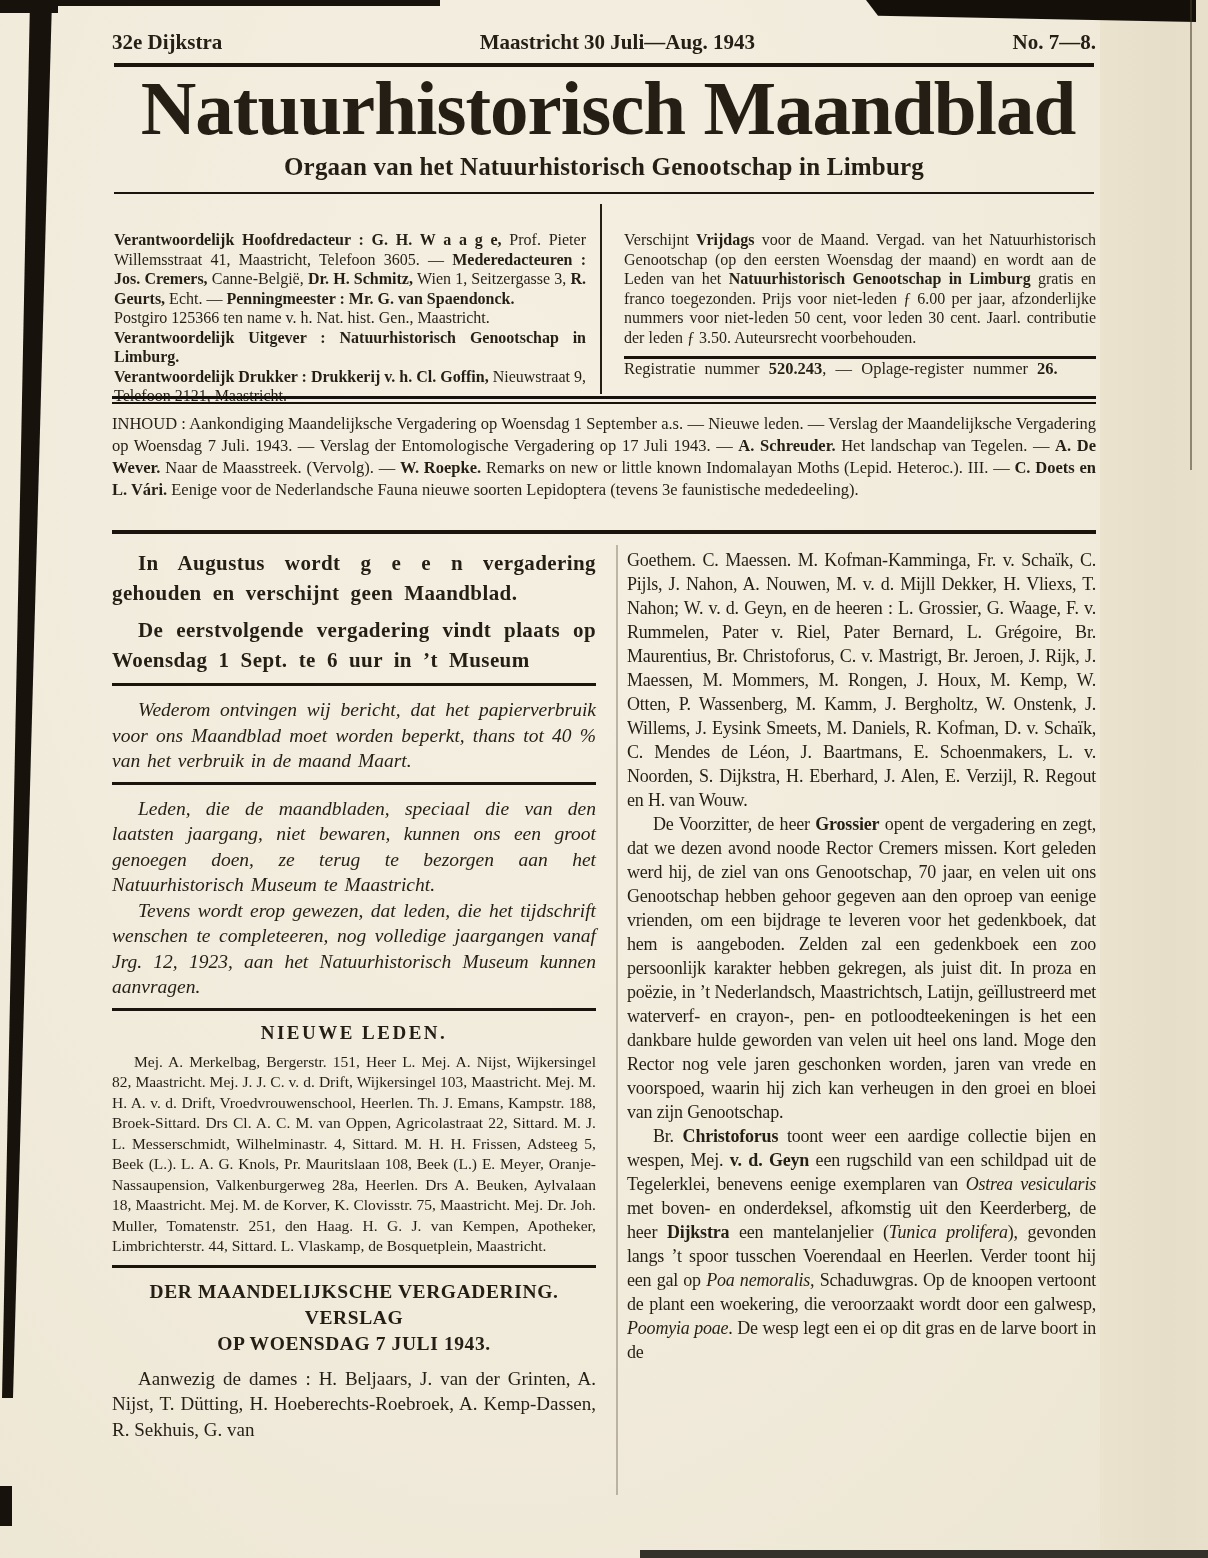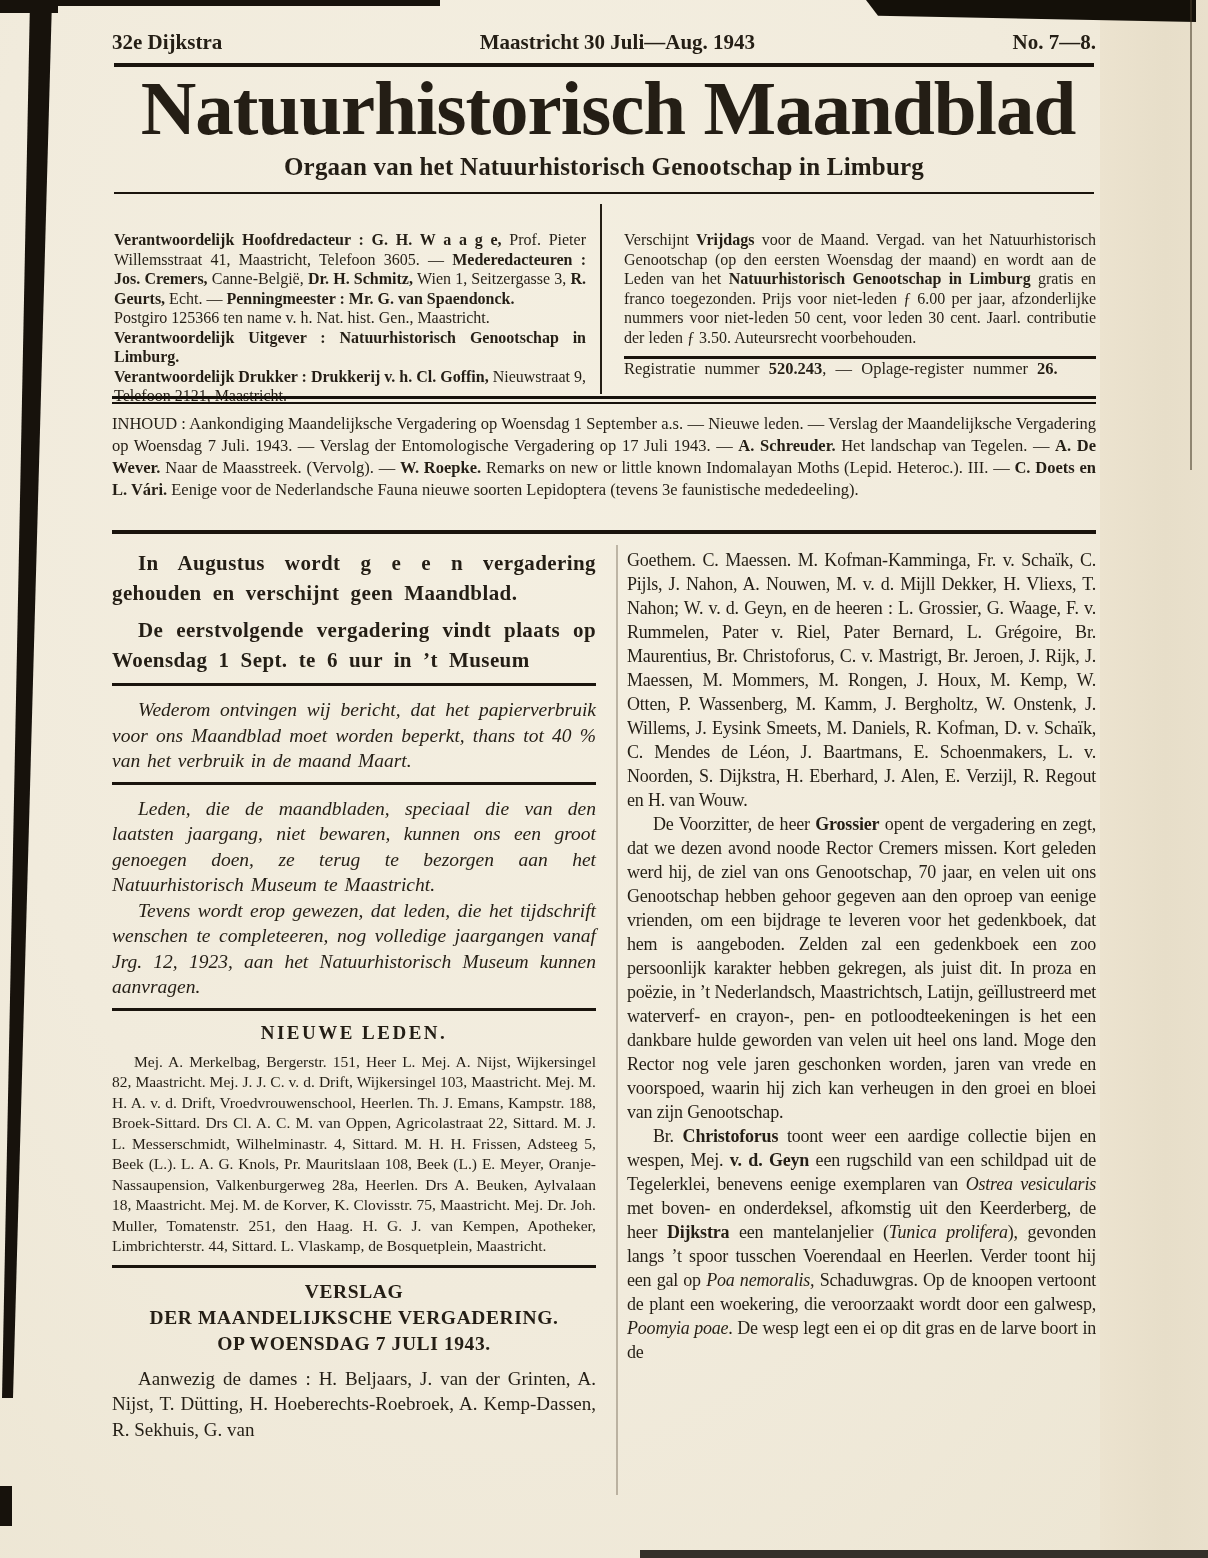--- a/index.html
+++ b/index.html
@@ -131,22 +131,22 @@
         <p>Leden, die de maandbladen, speciaal die van den laatsten jaargang, niet bewaren, kunnen ons een groot genoegen doen, ze terug te bezorgen aan het Natuurhistorisch Museum te Maastricht.</p>
         <p>Tevens wordt erop gewezen, dat leden, die het tijdschrift wenschen te completeeren, nog volledige jaargangen vanaf Jrg. 12, 1923, aan het Natuurhistorisch Museum kunnen aanvragen.</p>
       </div>
       <div class="col-rule"></div>
 
       <h2 class="nl-heading">NIEUWE LEDEN.</h2>
       <p class="members">Mej. A. Merkelbag, Bergerstr. 151, Heer L. Mej. A. Nijst, Wijkersingel 82, Maastricht. Mej. J. J. C. v. d. Drift, Wijkersingel 103, Maastricht. Mej. M. H. A. v. d. Drift, Vroedvrouwenschool, Heerlen. Th. J. Emans, Kampstr. 188, Broek-Sittard. Drs Cl. A. C. M. van Oppen, Agricolastraat 22, Sittard. M. J. L. Messerschmidt, Wilhelminastr. 4, Sittard. M. H. H. Frissen, Adsteeg 5, Beek (L.). L. A. G. Knols, Pr. Mauritslaan 108, Beek (L.) E. Meyer, Oranje-Nassaupension, Valkenburgerweg 28a, Heerlen. Drs A. Beuken, Aylvalaan 18, Maastricht. Mej. M. de Korver, K. Clovisstr. 75, Maastricht. Mej. Dr. Joh. Muller, Tomatenstr. 251, den Haag. H. G. J. van Kempen, Apotheker, Limbrichterstr. 44, Sittard. L. Vlaskamp, de Bosquetplein, Maastricht.</p>
       <div class="col-rule"></div>
 
       <h2 class="verslag-heading">
+        <span style="display:block">DER MAANDELIJKSCHE VERGADERING.</span>
         <span style="display:block">VERSLAG</span>
-        <span style="display:block">DER MAANDELIJKSCHE VERGADERING.</span>
         <span style="display:block">OP WOENSDAG 7 JULI 1943.</span>
       </h2>
       <p class="attendees">Aanwezig de dames : H. Beljaars, J. van der Grinten, A. Nijst, T. Dütting, H. Hoeberechts-Roebroek, A. Kemp-Dassen, R. Sekhuis, G. van</p>
     </section>
 
     <section class="col-right">
       <p>Goethem. C. Maessen. M. Kofman-Kamminga, Fr. v. Schaïk, C. Pijls, J. Nahon, A. Nouwen, M. v. d. Mijll Dekker, H. Vliexs, T. Nahon; W. v. d. Geyn, en de heeren : L. Grossier, G. Waage, F. v. Rummelen, Pater v. Riel, Pater Bernard, L. Grégoire, Br. Maurentius, Br. Christoforus, C. v. Mastrigt, Br. Jeroen, J. Rijk, J. Maessen, M. Mommers, M. Rongen, J. Houx, M. Kemp, W. Otten, P. Wassenberg, M. Kamm, J. Bergholtz, W. Onstenk, J. Willems, J. Eysink Smeets, M. Daniels, R. Kofman, D. v. Schaïk, C. Mendes de Léon, J. Baartmans, E. Schoenmakers, L. v. Noorden, S. Dijkstra, H. Eberhard, J. Alen, E. Verzijl, R. Regout en H. van Wouw.</p>
       <p class="indent"><span>De Voorzitter, de heer </span><span class="seg-bold">Grossier</span><span> opent de vergadering en zegt, dat we dezen avond noode Rector Cremers missen. Kort geleden werd hij, de ziel van ons Genootschap, 70 jaar, en velen uit ons Genootschap hebben gehoor gegeven aan den oproep van eenige vrienden, om een bijdrage te leveren voor het gedenkboek, dat hem is aangeboden. Zelden zal een gedenkboek een zoo persoonlijk karakter hebben gekregen, als juist dit. In proza en poëzie, in ’t Nederlandsch, Maastrichtsch, Latijn, geïllustreerd met waterverf- en crayon-, pen- en potloodteekeningen is het een dankbare hulde geworden van velen uit heel ons land. Moge den Rector nog vele jaren geschonken worden, jaren van vrede en voorspoed, waarin hij zich kan verheugen in den groei en bloei van zijn Genootschap.</span></p>
       <p class="indent"><span>Br. </span><span class="seg-bold">Christoforus</span><span> toont weer een aardige collectie bijen en wespen, Mej. </span><span class="seg-bold">v. d. Geyn</span><span> een rugschild van een schildpad uit de Tegelerklei, benevens eenige exemplaren van </span><span class="seg-italic">Ostrea vesicularis</span><span> met boven- en onderdeksel, afkomstig uit den Keerderberg, de heer </span><span class="seg-bold">Dijkstra</span><span> een mantelanjelier (</span><span class="seg-italic">Tunica prolifera</span><span>), gevonden langs ’t spoor tusschen Voerendaal en Heerlen. Verder toont hij een gal op </span><span class="seg-italic">Poa nemoralis,</span><span> Schaduwgras. Op de knoopen vertoont de plant een woekering, die veroorzaakt wordt door een galwesp, </span><span class="seg-italic">Poomyia poae</span><span>. De wesp legt een ei op dit gras en de larve boort in de</span></p>
     </section>

